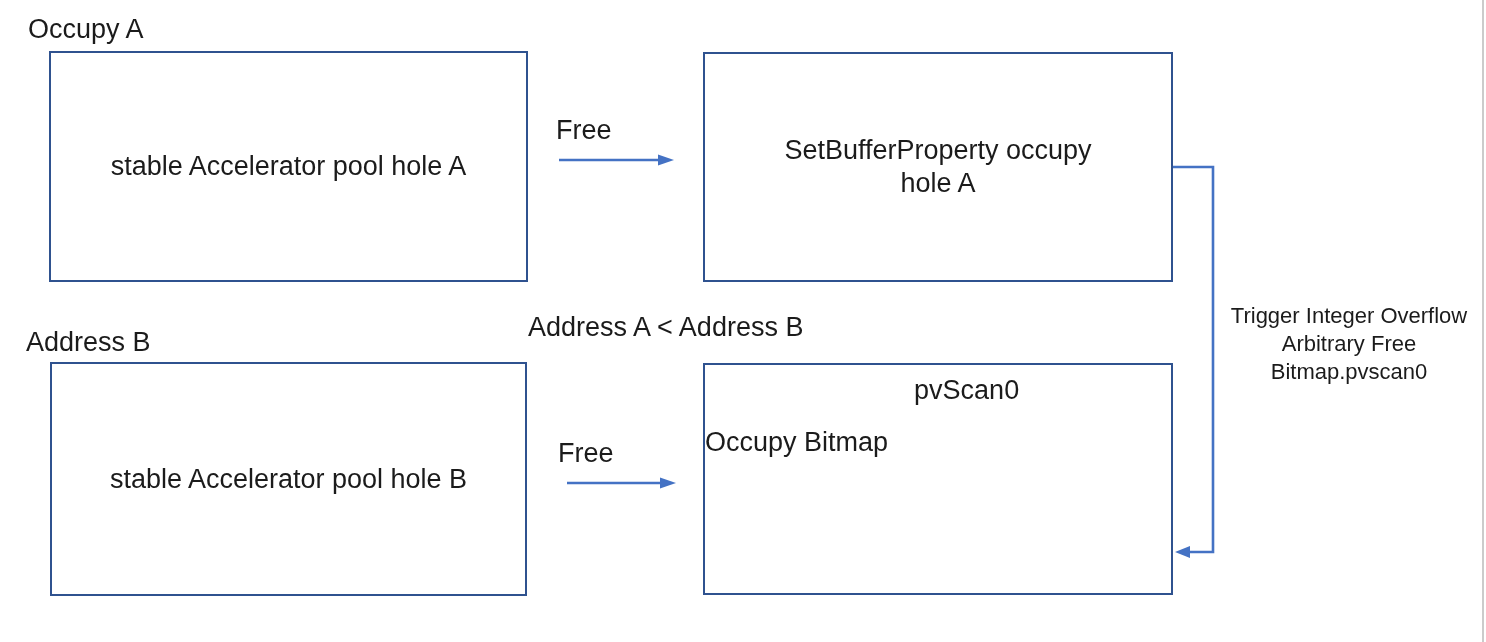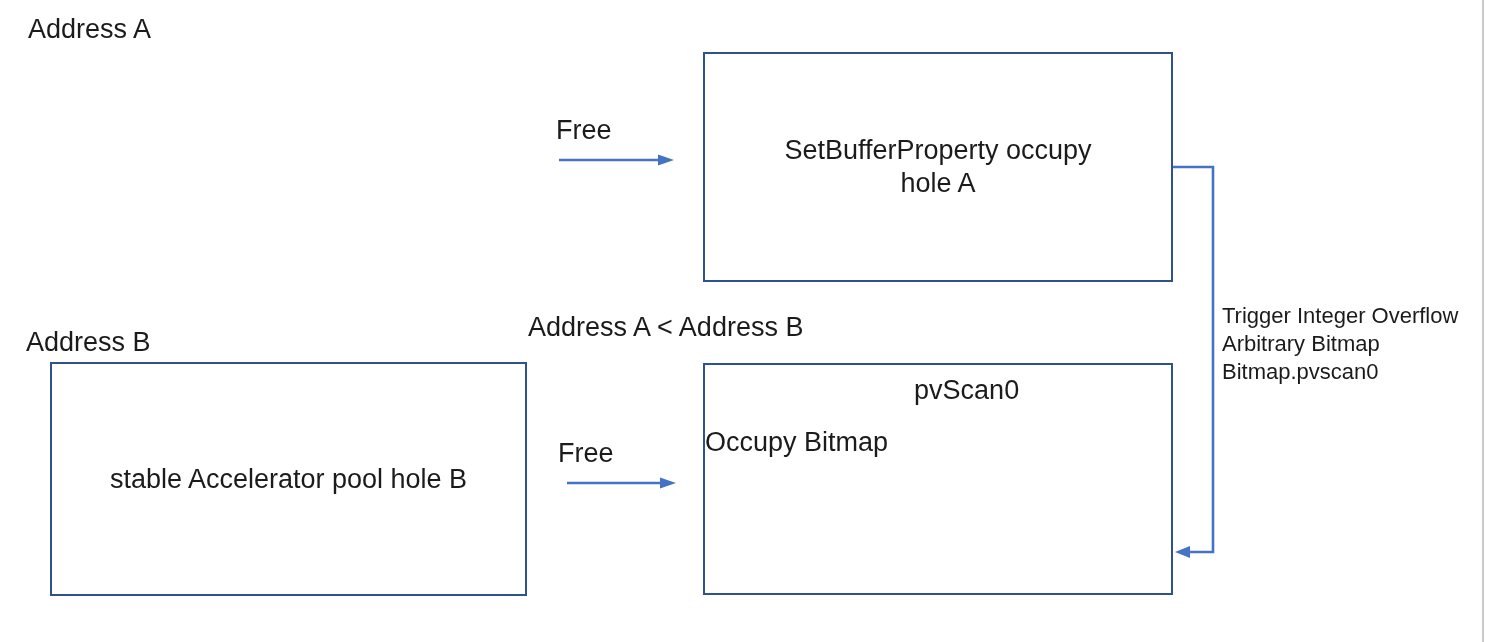--- a/index.html
+++ b/index.html
@@ -59,41 +59,44 @@
   .free-group{position:absolute;text-align:left;}
   .free-group .free-text{font-size:27px;display:block;margin-bottom:6px;}
   svg{display:block;}
   .arrow-line{stroke:var(--arrow);stroke-width:2.6;fill:none;}
   .arrow-head{fill:var(--arrow);stroke:none;}
   .annotation{
     position:absolute;
     left:1222px;
     top:302px;
     width:254px;
-    text-align:left;
+    text-align:center;
     font-size:22px;
     line-height:28px;
     white-space:nowrap;
   }
   .edge-line{
     position:absolute;
     left:1482px;
     top:0;
     width:1.5px;
     height:642px;
     background:var(--edge-line);
   }
 </style>
 </head>
 <body>
 
 <div class="canvas">
 
-  <div class="lbl" style="left:28px;top:14px;">Address A</div>
+  <div class="lbl" style="left:28px;top:14px;">Occupy A</div>
 
+  <div class="box" style="left:49px;top:51px;width:479px;height:231px;">
+    <span class="inner">stable Accelerator pool hole A</span>
+  </div>
 
   <div class="free-group" style="left:556px;top:115px;width:120px;">
     <span class="free-text">Free</span>
     <svg width="120" height="16" viewBox="0 0 120 16">
       <line class="arrow-line" x1="3" y1="8" x2="104" y2="8"></line>
       <polygon class="arrow-head" points="118,8 102,2.5 102,13.5"></polygon>
     </svg>
   </div>
 
   <div class="box" style="left:703px;top:52px;width:470px;height:230px;">
@@ -127,19 +130,19 @@
     <div class="bitmap-tail"></div>
   </div>
 
   <svg style="position:absolute;left:1160px;top:155px;" width="70" height="412" viewBox="0 0 70 412">
     <polyline class="arrow-line" points="13,12 53,12 53,397 28,397"></polyline>
     <polygon class="arrow-head" points="15,397 30,391 30,403"></polygon>
   </svg>
 
   <div class="annotation">
     <div>Trigger Integer Overflow</div>
-    <div>Arbitrary Bitmap</div>
+    <div>Arbitrary Free</div>
     <div>Bitmap.pvscan0</div>
   </div>
 
   <div class="edge-line"></div>
 
 </div>
 
 </body></html>

